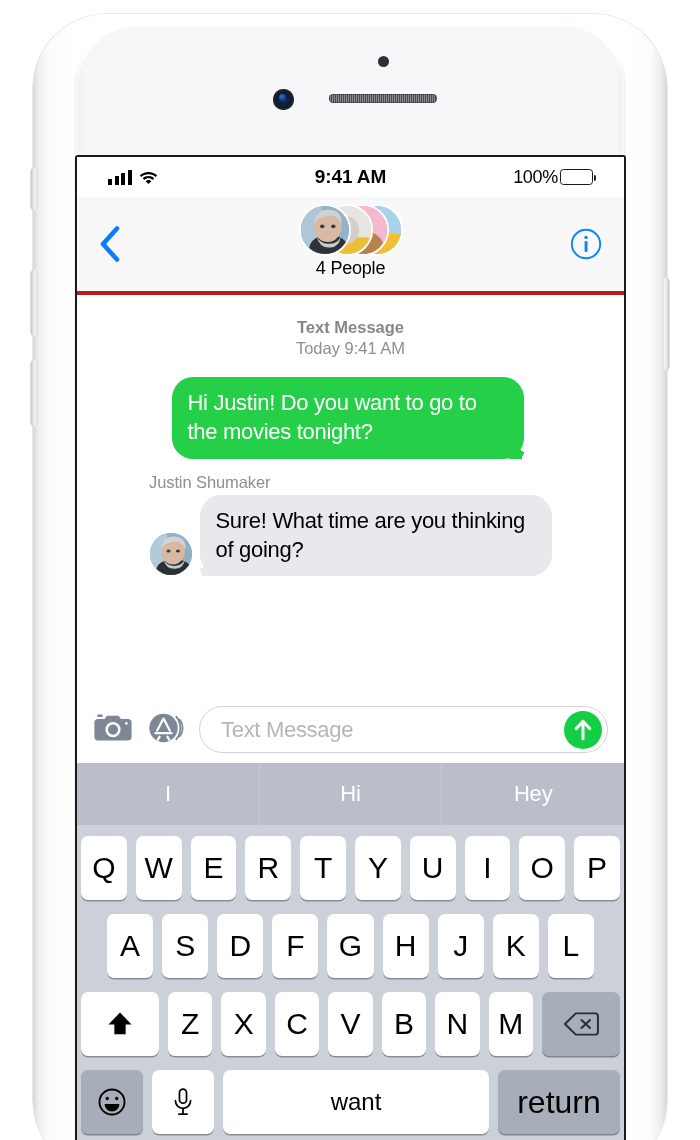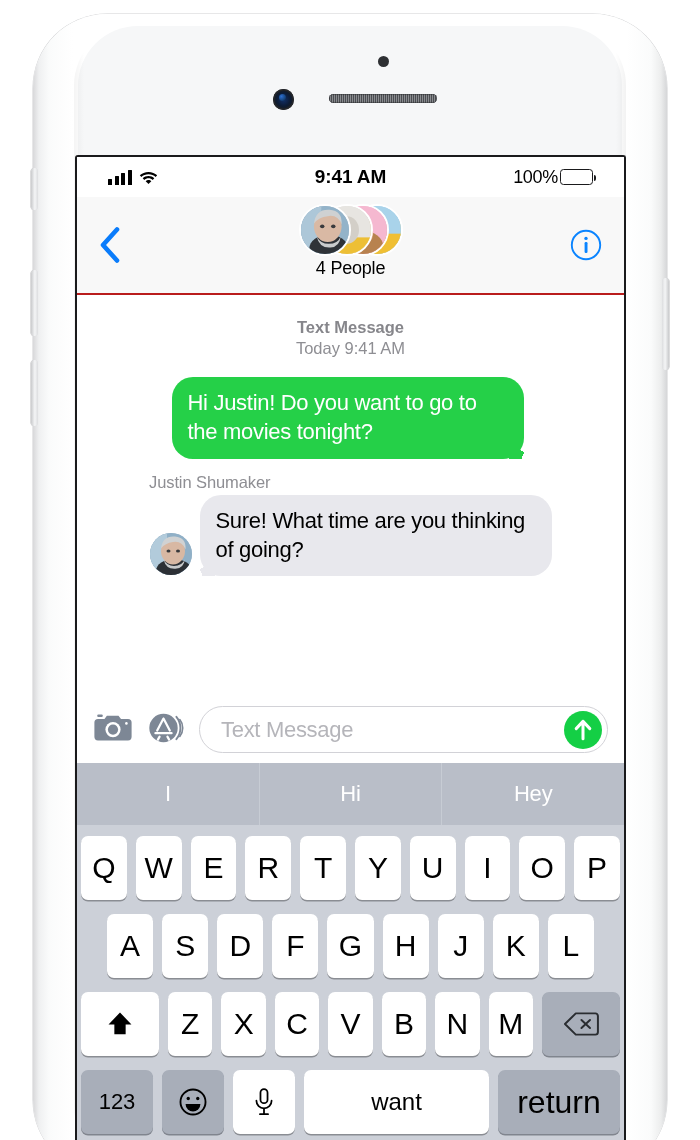--- a/index.html
+++ b/index.html
@@ -188,21 +188,21 @@
     width: 2.5px; height: 6px;
     background: #1a1a1c;
     border-radius: 0 2px 2px 0;
   }
   .battery-fill { width: 100%; height: 100%; background: #000; border-radius: 1.5px; }
 
   
   .nav-bar {
     flex: 0 0 98px;
     background: #f8f8f8;
-    border-bottom: 2px solid #b91c1c;
+    border-bottom: 4px solid #b91c1c;
     display: flex;
     align-items: center;
     position: relative;
     padding: 0 22px;
   }
   .back-chevron {
     width: 22px; height: 36px;
     display: block;
     cursor: pointer;
   }
@@ -628,21 +628,20 @@
           <div class="key">M</div>
           <div class="key dark backspace">
             <svg viewBox="0 0 40 30" width="36" height="28">
               <path d="M14.2 3.2 H36 a2.8 2.8 0 0 1 2.8 2.8 V24 a2.8 2.8 0 0 1-2.8 2.8 H14.2 L2.2 15 Z" fill="none" stroke="#2a2d31" stroke-width="2.2" stroke-linejoin="round"></path>
               <path d="M20.5 10.5 L30 19.5 M30 10.5 L20.5 19.5" stroke="#2a2d31" stroke-width="2.2" stroke-linecap="round"></path>
             </svg>
           </div>
         </div>
 
         <div class="krow r4">
-          <div class="key dark num">123</div>
           <div class="key dark emoji">
             <svg viewBox="0 0 34 34" width="30" height="30">
               <circle cx="17" cy="17" r="14.2" fill="none" stroke="#000" stroke-width="2.1"></circle>
               <circle cx="11.6" cy="13" r="1.9" fill="#000"></circle>
               <circle cx="22.4" cy="13" r="1.9" fill="#000"></circle>
               <path d="M8.6 19.4 H25.4 A8.4 8.4 0 0 1 8.6 19.4 Z" fill="#000"></path>
             </svg>
           </div>
           <div class="key mic">
             <svg viewBox="0 0 26 34" width="24" height="30">

